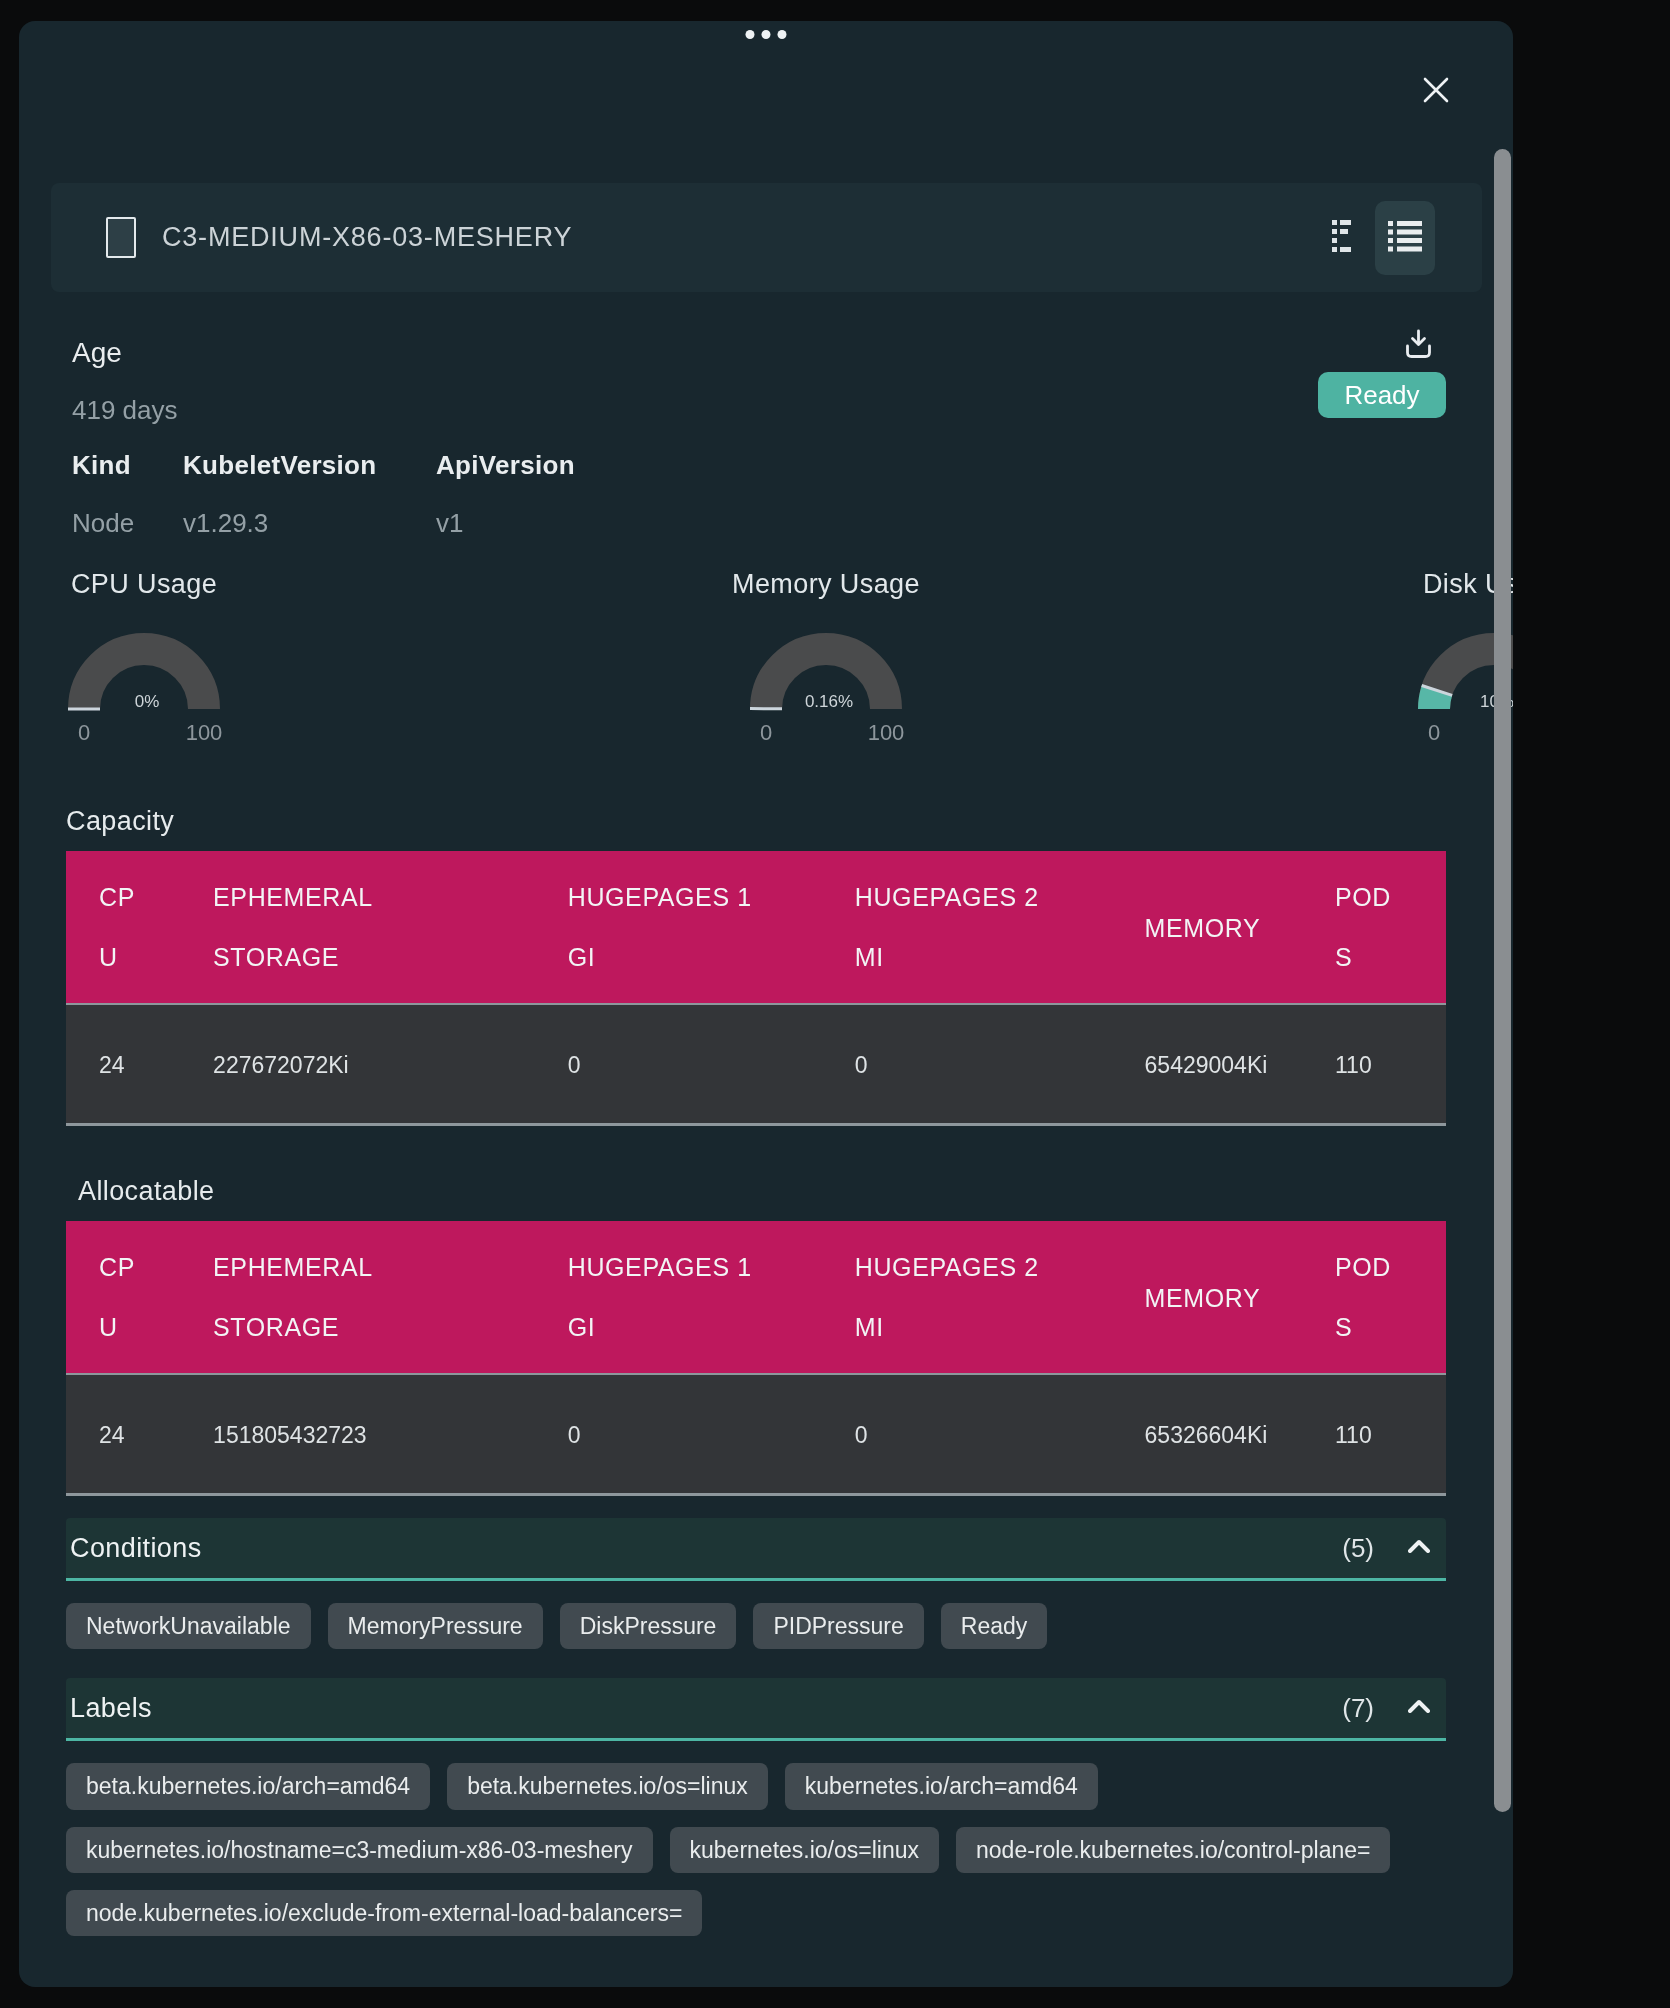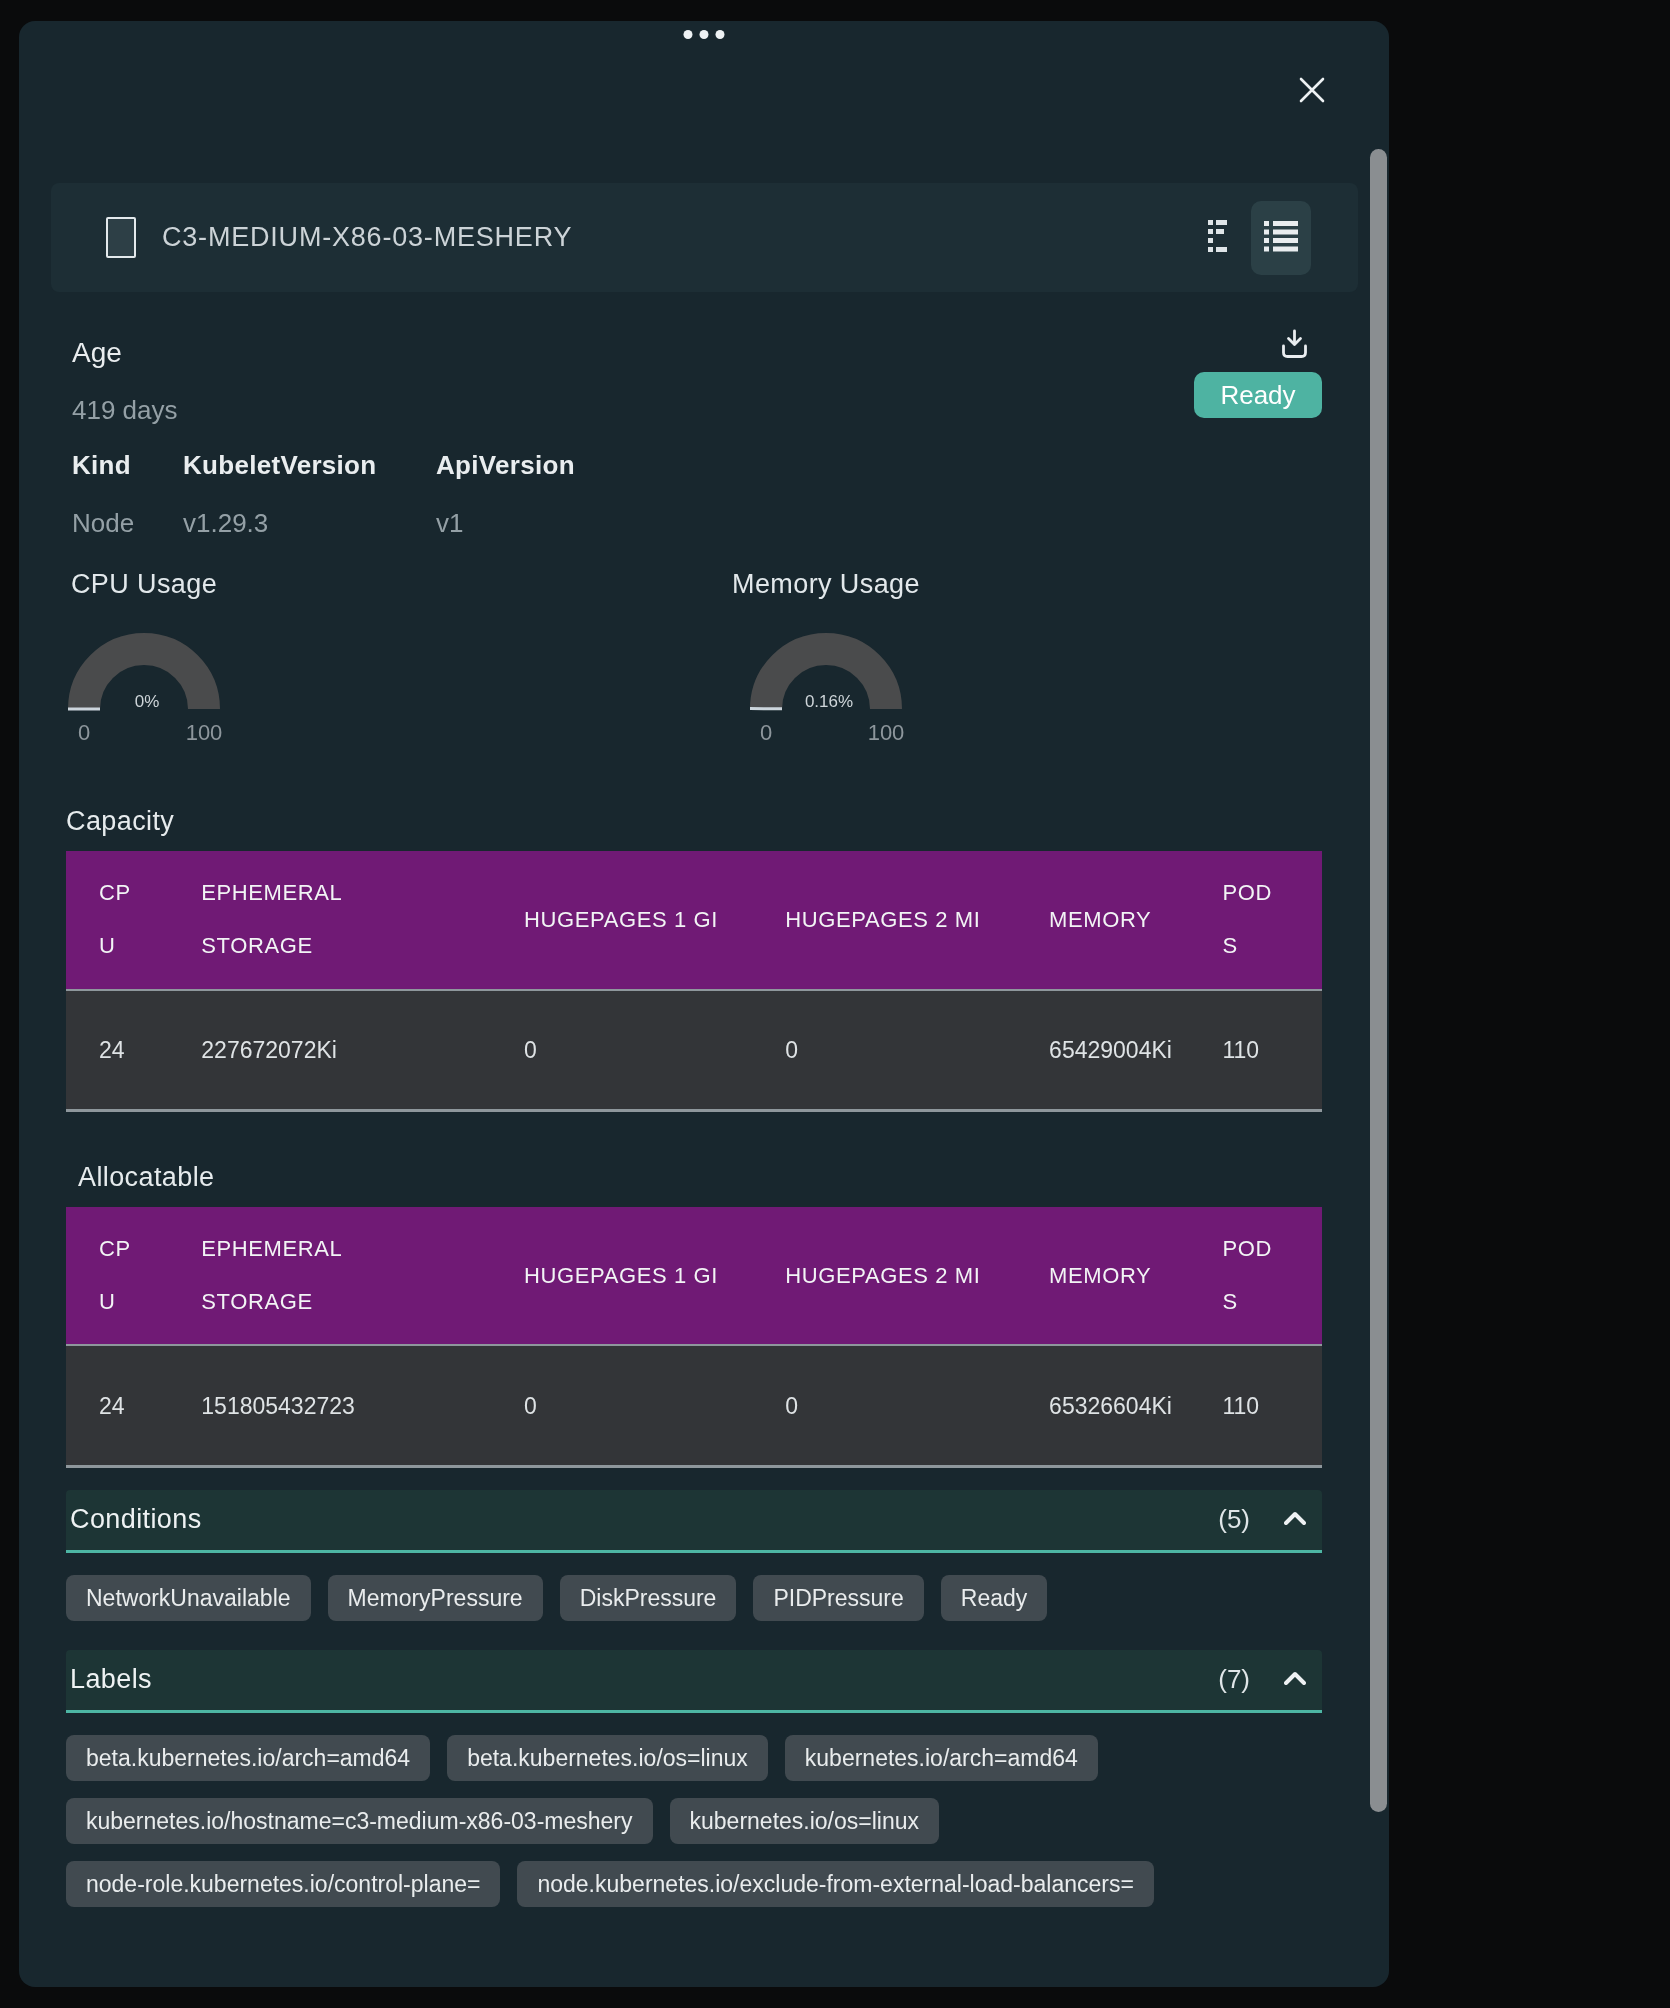--- a/index.html
+++ b/index.html
@@ -2,21 +2,21 @@
 <html><head>
 <meta charset="utf-8">
 <style>
   html,body{margin:0;padding:0;}
   body{
     width:1670px;height:2008px;background:#0a0b0c;position:relative;
     font-family:"Liberation Sans", sans-serif;overflow:hidden;
     -webkit-font-smoothing:antialiased;
   }
   .modal{
-    position:absolute;left:19px;top:21px;width:1370px;height:1966px;
+    position:absolute;left:19px;top:21px;width:1494px;height:1966px;
     background:#18272e;border-radius:16px;overflow:hidden;
   }
   
   .modal-topbar{
     height:127px;background:linear-gradient(97deg,#212b30 0%,#2c3particular 0%,#2c373d 45%,#46525a 100%);
     position:relative;
   }
   .drag-dots{position:absolute;top:9px;left:50%;transform:translateX(-50%);display:flex;gap:7px;}
   .drag-dots i{width:9px;height:9px;border-radius:50%;background:#eef2f4;display:block;}
   .close-btn{position:absolute;top:53px;right:60px;width:34px;height:34px;cursor:pointer;
@@ -69,21 +69,21 @@
   .gauge-minmax{fill:#8d969c;font-size:22px;text-anchor:middle;}
   
   .section-title{font-size:27px;color:#e6ebed;letter-spacing:.4px;}
   .cap-title{margin-top:45px;}
   .alloc-title{margin-top:50px;margin-left:12px;}
   table.res-table{
     width:100%;border-collapse:collapse;margin-top:14px;table-layout:fixed;
     border-bottom:3px solid #8e979c;
   }
   .res-table th{
-    background:#701a75;color:#f2f4f5;font-size:22px;font-weight:500;letter-spacing:.6px;
+    background:#be185d;color:#f2f4f5;font-size:25px;font-weight:500;letter-spacing:.6px;
     text-align:left;vertical-align:middle;line-height:2.4;padding:16px 16px;
     border-bottom:2px solid #8e979c;
   }
   .res-table td{
     background:#333538;color:#dfe3e5;font-size:23px;text-align:left;vertical-align:middle;
     line-height:1.5;padding:41px 16px;
   }
   .res-table th:first-child,.res-table td:first-child{padding-left:33px;}
   .res-table col.c1{width:9.5%;}.res-table col.c2{width:25.7%;}.res-table col.c3{width:20.8%;}
   .res-table col.c4{width:21%;}.res-table col.c5{width:13.8%;}.res-table col.c6{width:9.2%;}

